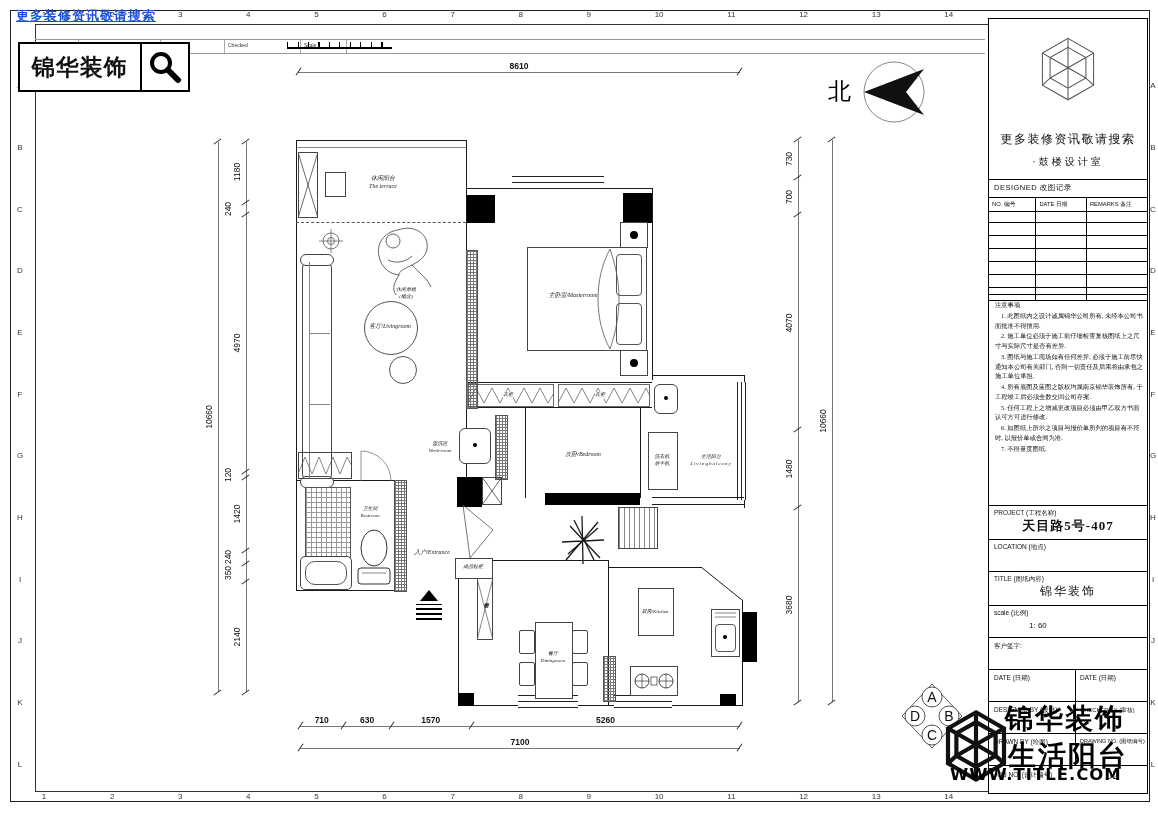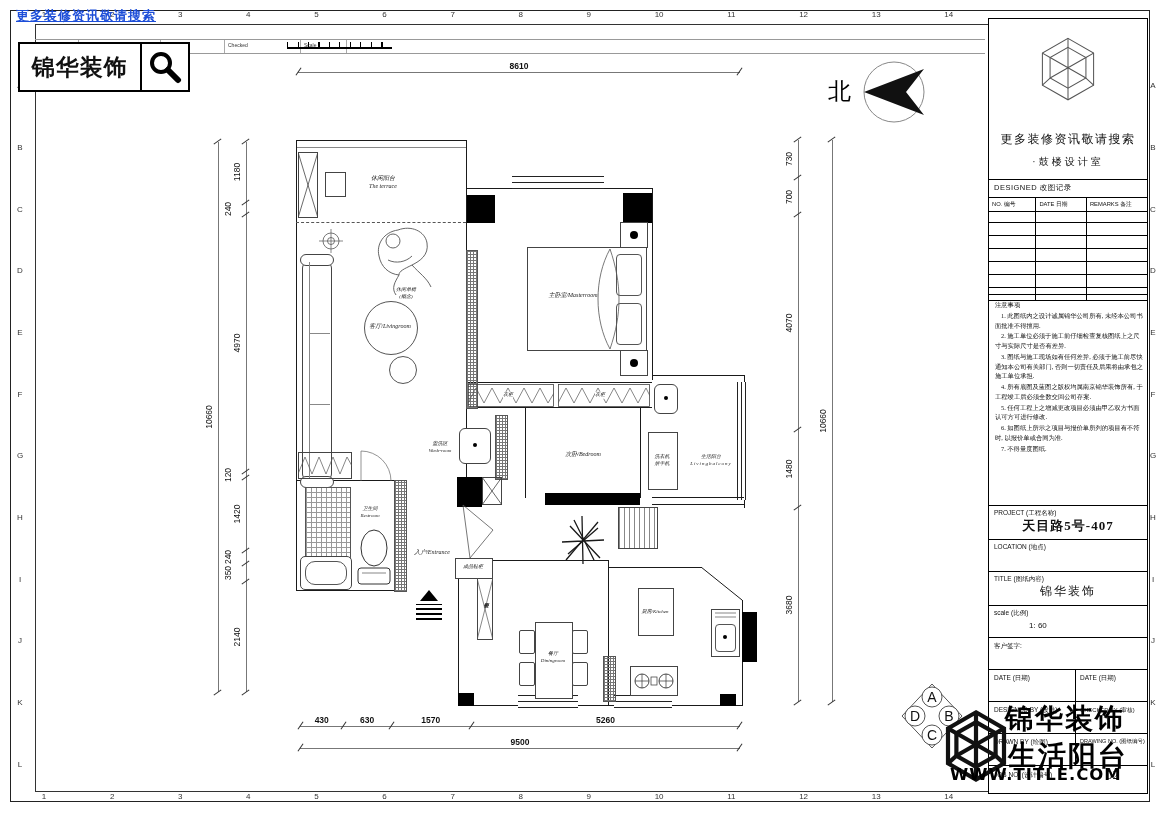--- a/index.html
+++ b/index.html
@@ -478,35 +478,35 @@
         <span>3680</span>
       </div>
     </div>
   <div class="dim v" style="left:826px;top:140px;width:12px;height:562px;">
     <div class="seg" style="flex-grow:1;">
         <span>10660</span>
       </div>
   </div>
   <div class="dim h" style="left:300px;top:720px;width:440px;height:12px;">
       <div class="seg" style="flex-grow: 850;">
-        <span>430</span>
+        <span>710</span>
       </div>
       <div class="seg" style="flex-grow: 920;">
         <span>630</span>
       </div>
       <div class="seg" style="flex-grow: 1570;">
         <span>1570</span>
       </div>
       <div class="seg" style="flex-grow: 5260;">
         <span>5260</span>
       </div>
     </div>
   <div class="dim h" style="left:300px;top:742px;width:440px;height:12px;">
     <div class="seg" style="flex-grow:1;">
-        <span>9500</span>
+        <span>7100</span>
       </div>
   </div>
 
   <div class="abs" style="left:900px;top:682px;">
     <svg width="64" height="68" viewBox="0 0 64 68">
       <path d="M32 2 L62 34 L32 66 L2 34 Z" fill="#fff" stroke="#555" stroke-width="1"></path>
       <circle cx="32" cy="15" r="10" fill="#fff" stroke="#555" stroke-width="1"></circle>
       <circle cx="49" cy="34" r="10" fill="#fff" stroke="#555" stroke-width="1"></circle>
       <circle cx="32" cy="53" r="10" fill="#fff" stroke="#555" stroke-width="1"></circle>
       <circle cx="15" cy="34" r="10" fill="#fff" stroke="#555" stroke-width="1"></circle>

